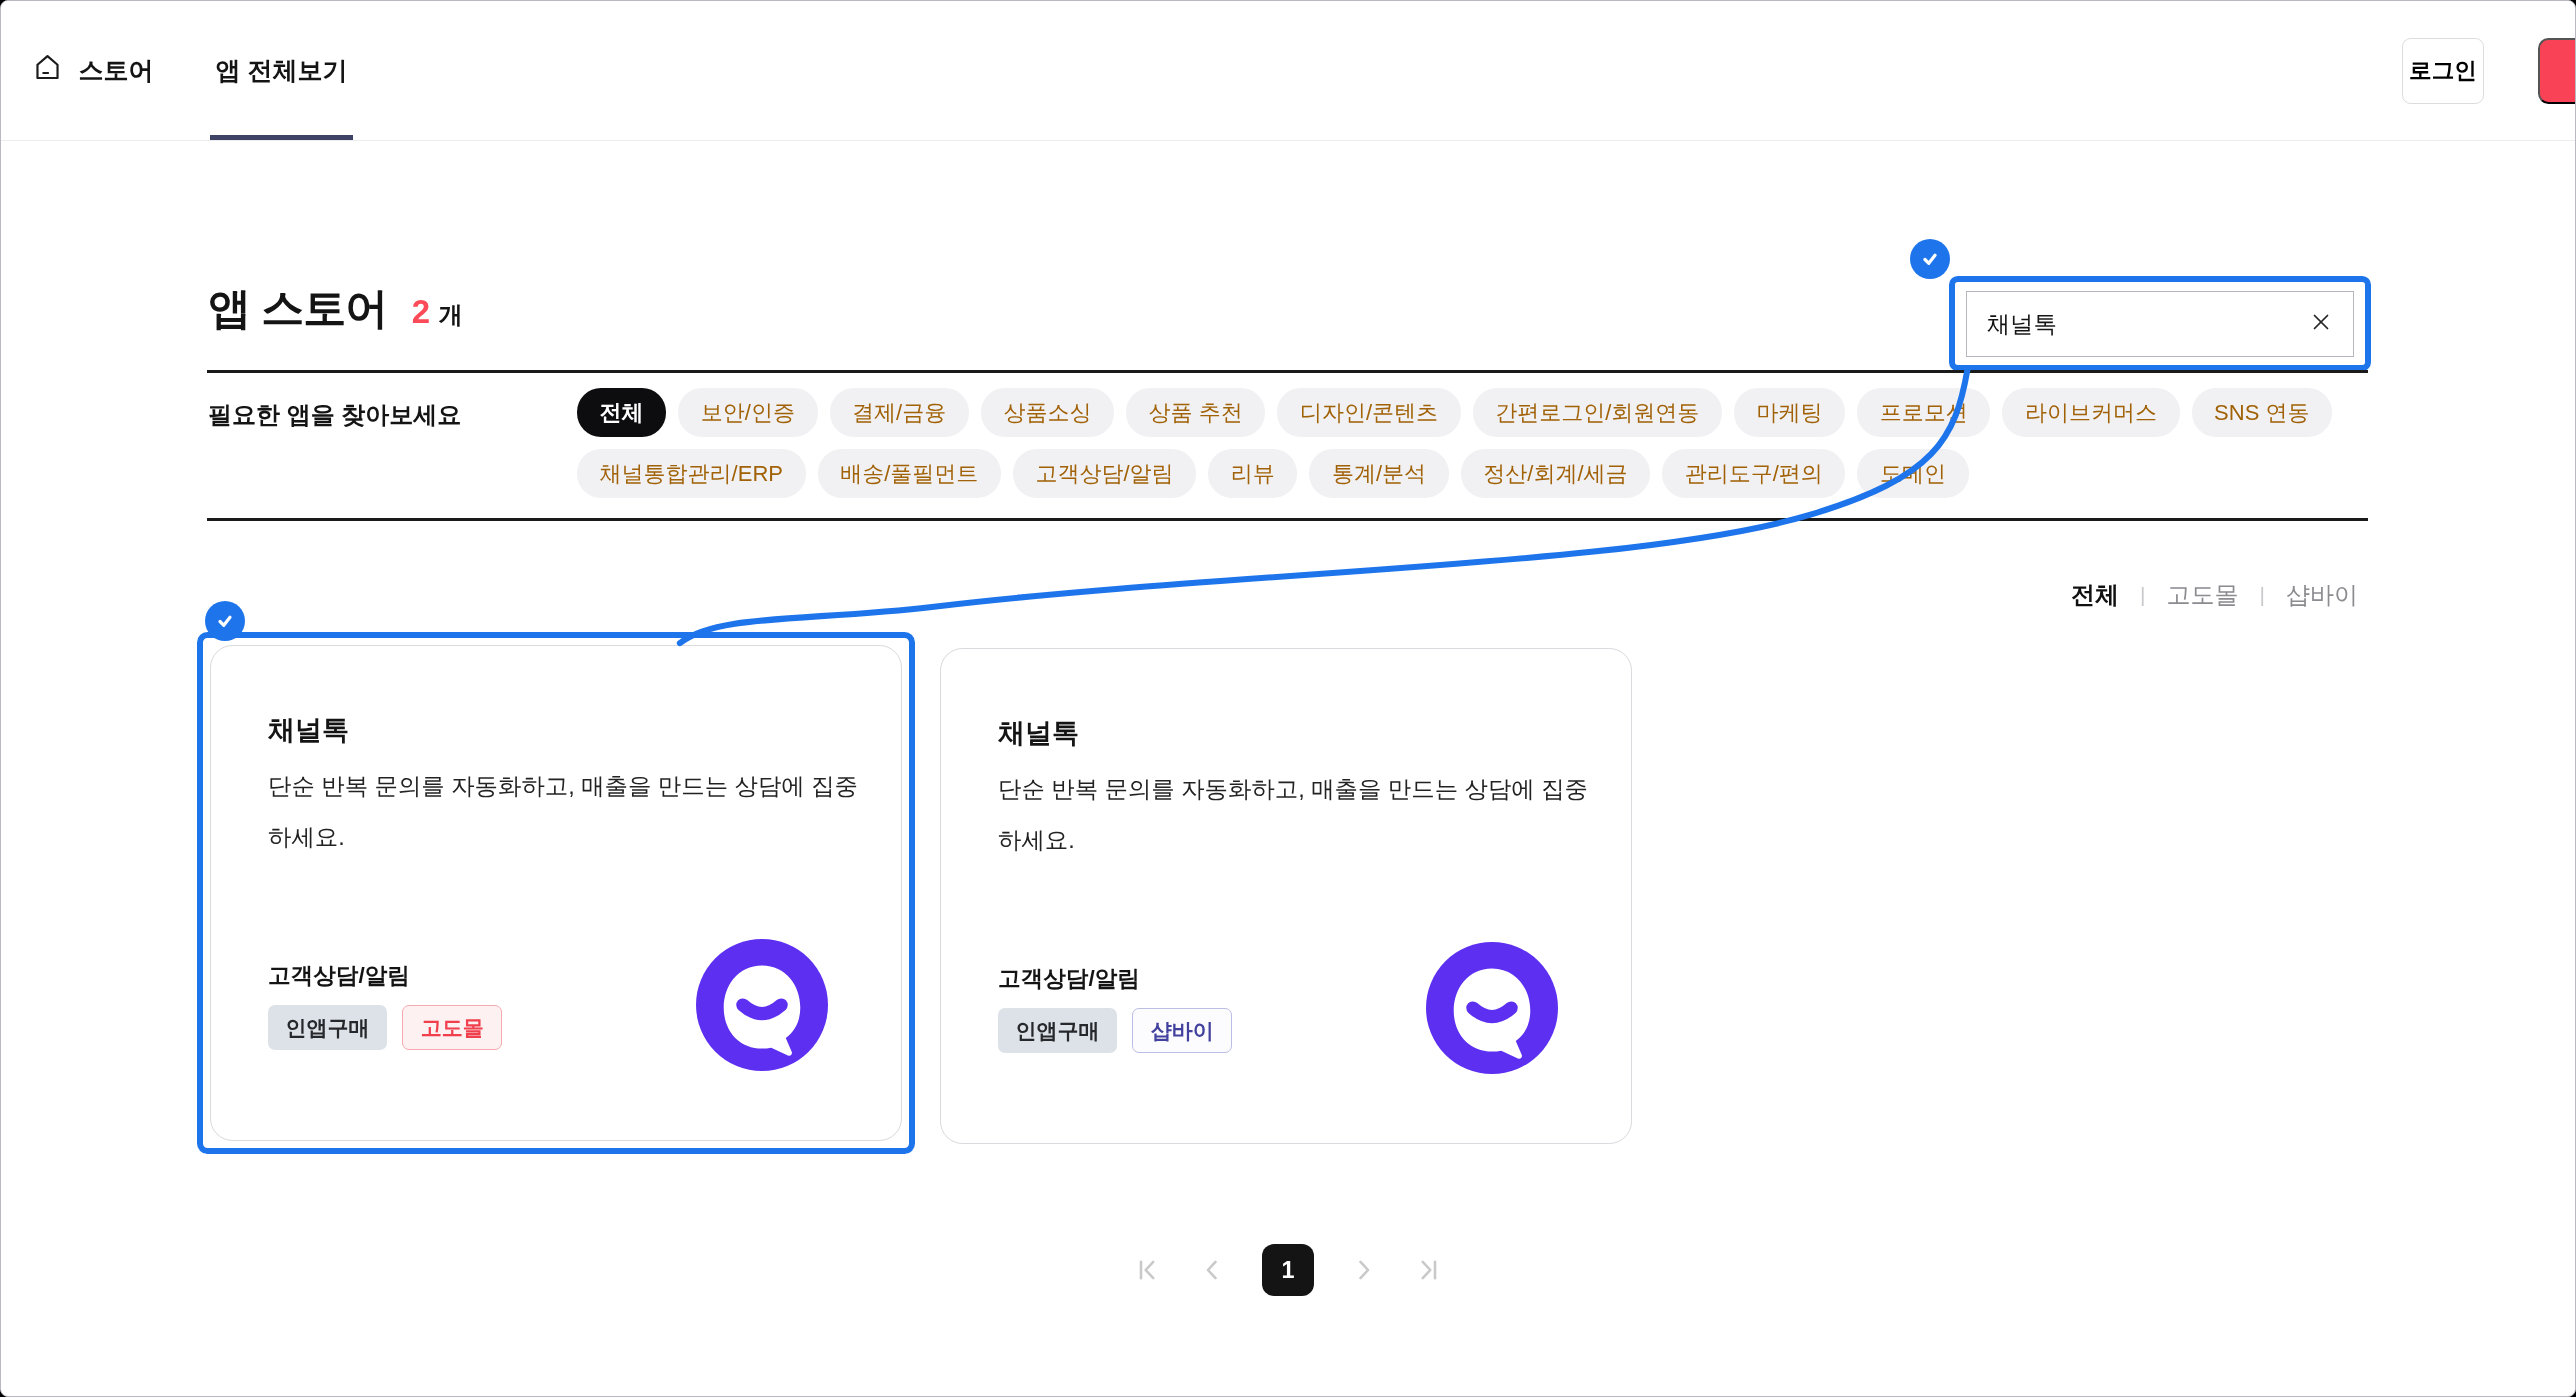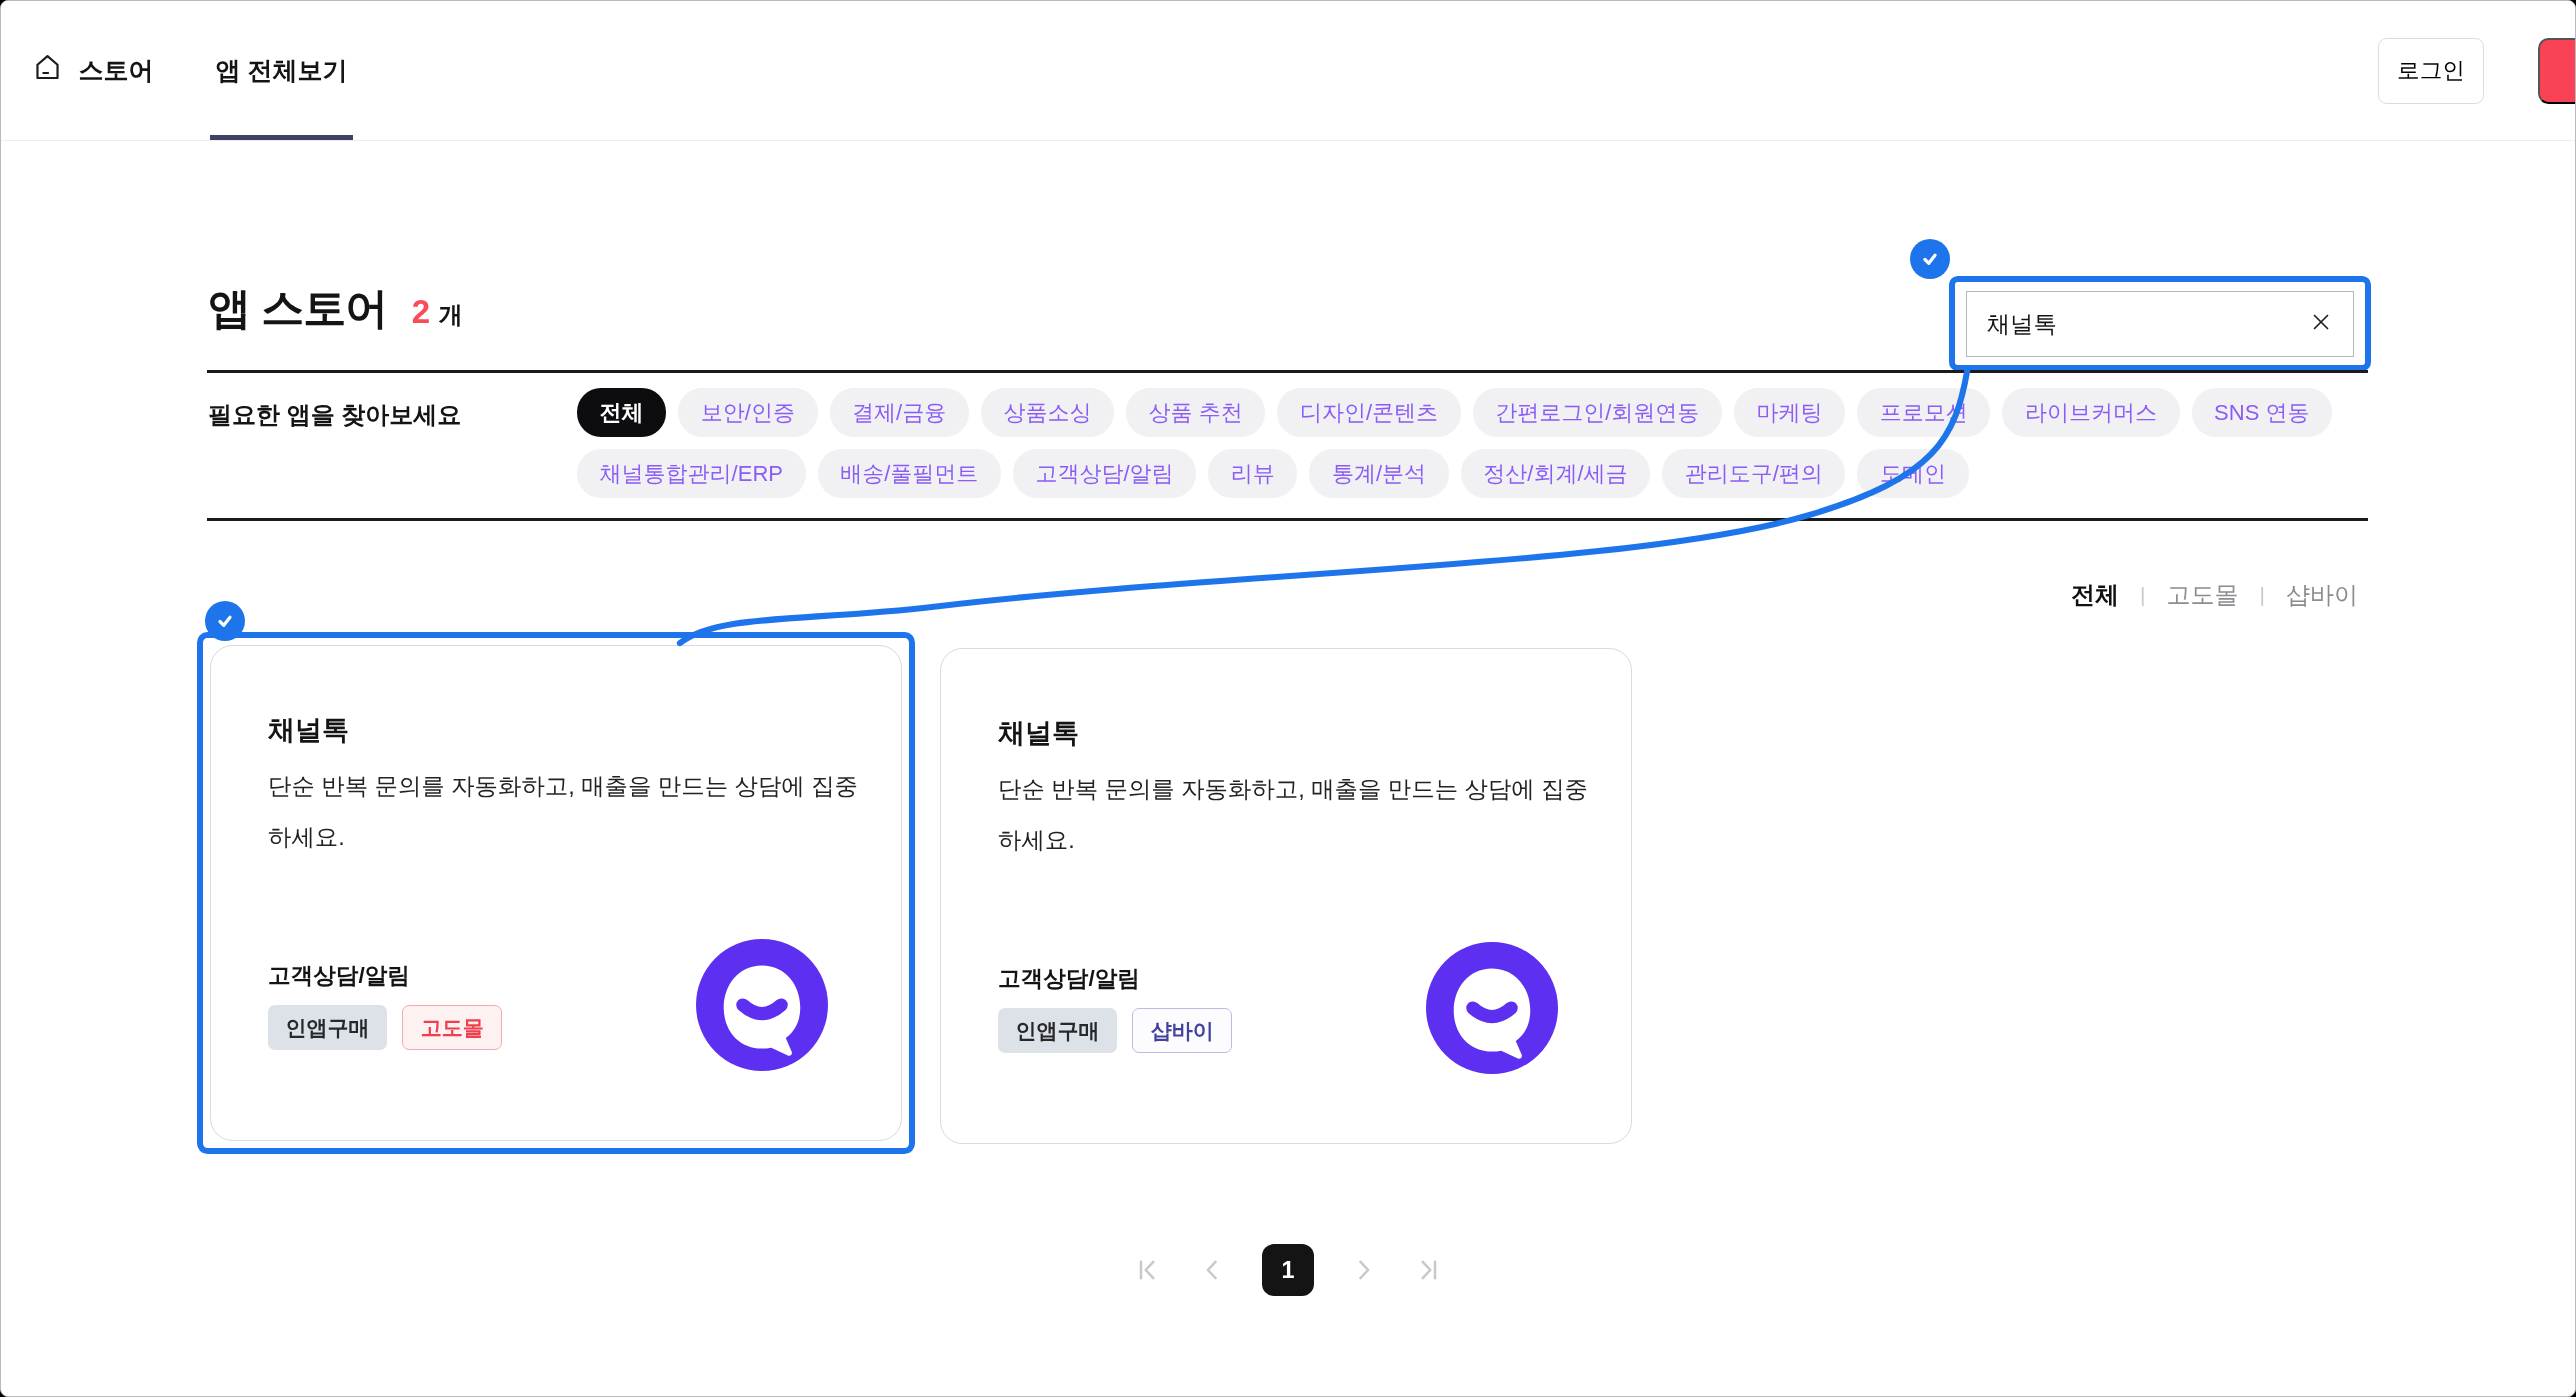--- a/index.html
+++ b/index.html
@@ -9,22 +9,22 @@
     overflow:hidden;font-family:"Liberation Sans",sans-serif;color:#141414;
   }
   
   .topbar{position:absolute;top:0;left:0;right:0;height:139px;border-bottom:0.9px solid #ededf0;
     display:flex;align-items:center;background:#fff;}
   .brand{display:flex;align-items:center;gap:15.6px;margin-left:31px;font-size:25px;font-weight:bold;cursor:pointer;}
   .nav-tab{position:relative;height:139px;display:flex;align-items:center;margin-left:62px;
     font-size:25px;font-weight:bold;cursor:pointer;}
   .nav-tab .underline{position:absolute;bottom:0;left:-5.2px;right:-5.2px;height:5.2px;background:#3e4366;}
   .topbar-right{margin-left:auto;display:flex;align-items:center;gap:54px;}
-  .login-btn{width:106px;height:66px;border:0.9px solid #dcdcde;border-radius:8.7px;background:#fff;
-    font-size:22.6px;font-weight:normal;display:flex;align-items:center;justify-content:center;cursor:pointer;}
+  .login-btn{width:82px;height:66px;border:0.9px solid #dcdcde;border-radius:8.7px;background:#fff;
+    font-size:22.6px;font-weight:bold;display:flex;align-items:center;justify-content:center;cursor:pointer;}
   .partial-red-btn{width:113px;height:66px;border-radius:10.4px;background:#fa4256;cursor:pointer;
     margin-right:-76px;display:flex;align-items:center;padding-left:14px;color:#fff;font-size:22.6px;font-weight:bold;overflow:hidden;}
   
   .page-title{position:absolute;left:207px;top:279px;display:flex;align-items:baseline;gap:8.7px;}
   .page-title .main{font-size:43px;font-weight:800;letter-spacing:-0.9px;}
   .page-title .count{font-size:33px;font-weight:800;color:#fb4b58;margin-left:15.6px;}
   .page-title .unit{font-size:24px;font-weight:800;color:#141414;}
   .rule{position:absolute;left:206px;right:207px;height:2.6px;background:#1a1a1a;}
   .rule-top{top:369px;}
   .rule-bottom{top:517px;}
@@ -37,21 +37,21 @@
   .clear-btn{width:29.5px;height:29.5px;display:flex;align-items:center;justify-content:center;cursor:pointer;background:none;border:none;padding:0;}
   .check-badge{position:absolute;width:40px;height:40px;border-radius:50%;background:#1e75eb;
     display:flex;align-items:center;justify-content:center;}
   .check-badge.search-pos{left:-45px;top:-43px;}
   .check-badge.card-pos{left:1.7px;top:-37px;}
   
   .filter-label{position:absolute;left:207px;top:398px;font-size:24px;font-weight:bold;}
   .chips-rows{position:absolute;left:576px;top:387px;display:flex;flex-direction:column;gap:12px;}
   .chips-row{display:flex;gap:12px;}
   .chip{height:49px;display:flex;align-items:center;padding:0 22.6px;border-radius:24px;background:#f1f1f4;
-    font-size:22px;color:#8b5cf6;cursor:pointer;white-space:nowrap;}
+    font-size:22px;color:#a16207;cursor:pointer;white-space:nowrap;}
   .chip.selected{background:#0d0d0f;color:#fff;font-weight:bold;}
   
   .sort{position:absolute;right:217px;top:578px;display:flex;align-items:center;gap:21px;font-size:24px;}
   .sort .opt{color:#8b8b90;cursor:pointer;}
   .sort .opt.active{color:#111;font-weight:800;}
   .sort .sep{color:#c9c9cd;font-size:21px;}
   
   .card-hl{position:absolute;left:196px;top:631px;border:6px solid #1e75eb;border-radius:10.4px;
     padding:7px;background:#fff;}
   .card{position:relative;width:692px;height:496px;background:#fff;border:0.9px solid #d9d9de;

